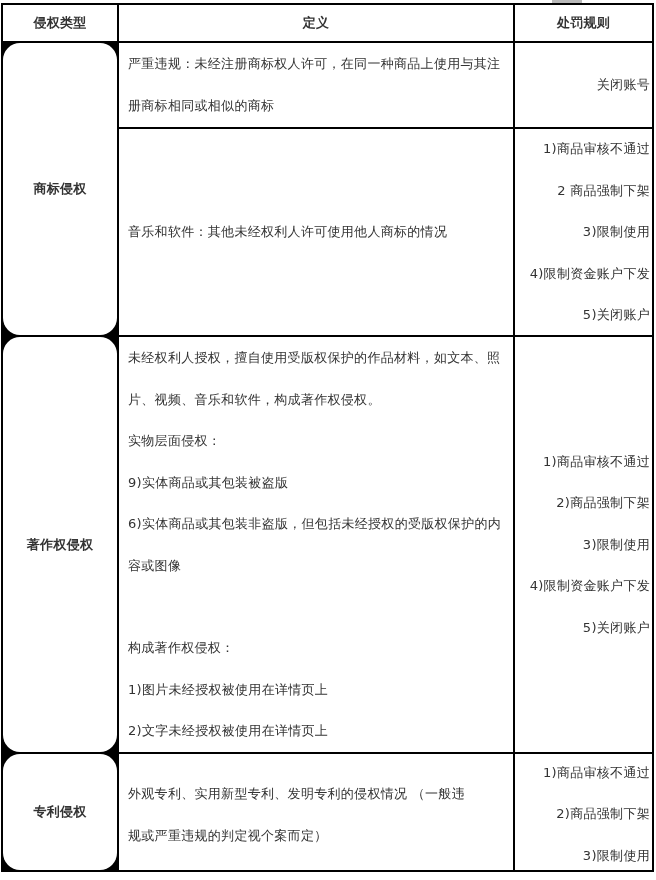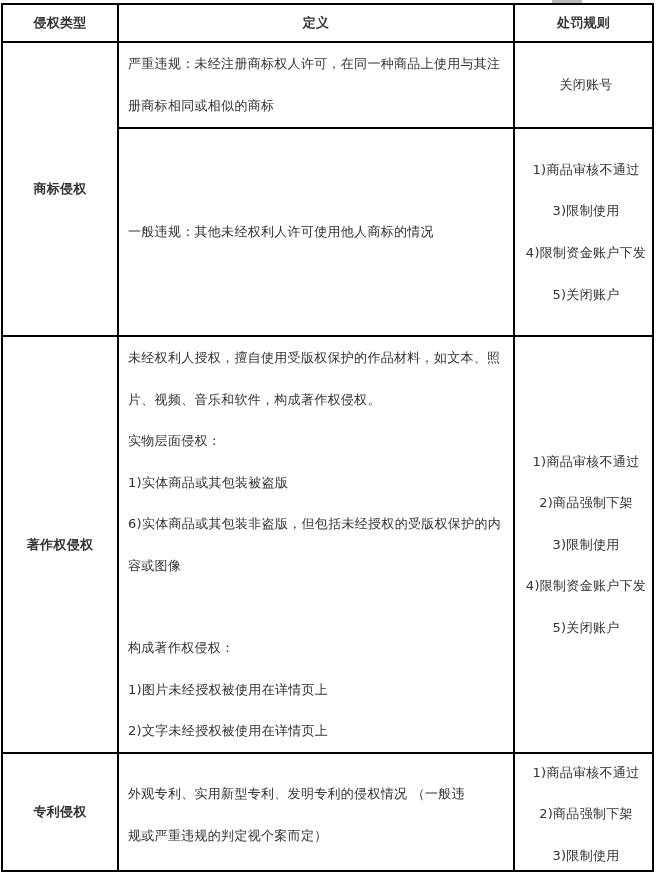--- a/index.html
+++ b/index.html
@@ -16,23 +16,23 @@
     display:grid;
     grid-template-columns:114px 394px 137px;
     grid-template-rows:36px 84px 206px 415px 116px;
     gap:2px;
   }
   .cell {
     background:#ffffff; display:flex; flex-direction:column; justify-content:center;
     overflow:hidden; font-size:13px; letter-spacing:0.3px; box-sizing:border-box;
   }
   .head  { flex-direction:row; align-items:center; justify-content:center; font-weight:bold; }
-  .type  { flex-direction:row; align-items:center; justify-content:center; font-weight:bold; }
+  .type  { flex-direction:row; align-items:center; justify-content:center; font-weight:bold;border-radius:17px; }
   .defc  { padding-left:9px;  padding-right:18px; align-items:flex-start; }
-  .punc  { padding-left:7px;  padding-right:2px; align-items:center; }
+  .punc  { padding-left:7px;  padding-right:2px; align-items:flex-end; }
   .ln    { height:41.6px; line-height:41.6px; white-space:nowrap; }
   .pt6   { padding-top:6px; }
   .pt4   { padding-top:4px; }
 </style>
 </head>
 <body>
 
 <div class="page">
   <div class="artifact"></div>
 
@@ -46,36 +46,37 @@
 
     <div class="cell defc" style="grid-column:2;grid-row:2">
       <div class="ln">严重违规：未经注册商标权人许可，在同一种商品上使用与其注</div>
       <div class="ln">册商标相同或相似的商标</div>
     </div>
     <div class="cell punc" style="grid-column:3;grid-row:2">
       <div class="ln">关闭账号</div>
     </div>
 
     <div class="cell defc" style="grid-column:2;grid-row:3">
-      <div class="ln">一般违规：其他未经权利人许可使用他人商标的情况</div>
+      <div class="ln">音乐和软件：其他未经权利人许可使用他人商标的情况</div>
     </div>
     <div class="cell punc" style="grid-column:3;grid-row:3">
       <div class="ln">1)商品审核不通过</div>
+      <div class="ln">2 商品强制下架</div>
       <div class="ln">3)限制使用</div>
       <div class="ln">4)限制资金账户下发</div>
       <div class="ln">5)关闭账户</div>
     </div>
 
     <div class="cell type" style="grid-column:1;grid-row:4">著作权侵权</div>
 
     <div class="cell defc" style="grid-column:2;grid-row:4">
       <div class="ln">未经权利人授权，擅自使用受版权保护的作品材料，如文本、照</div>
       <div class="ln">片、视频、音乐和软件，构成著作权侵权。</div>
       <div class="ln">实物层面侵权：</div>
-      <div class="ln">1)实体商品或其包装被盗版</div>
+      <div class="ln">9)实体商品或其包装被盗版</div>
       <div class="ln">6)实体商品或其包装非盗版，但包括未经授权的受版权保护的内</div>
       <div class="ln">容或图像</div>
       <div class="ln"></div>
       <div class="ln">构成著作权侵权：</div>
       <div class="ln">1)图片未经授权被使用在详情页上</div>
       <div class="ln">2)文字未经授权被使用在详情页上</div>
     </div>
     <div class="cell punc" style="grid-column:3;grid-row:4">
       <div class="ln">1)商品审核不通过</div>
       <div class="ln">2)商品强制下架</div>

